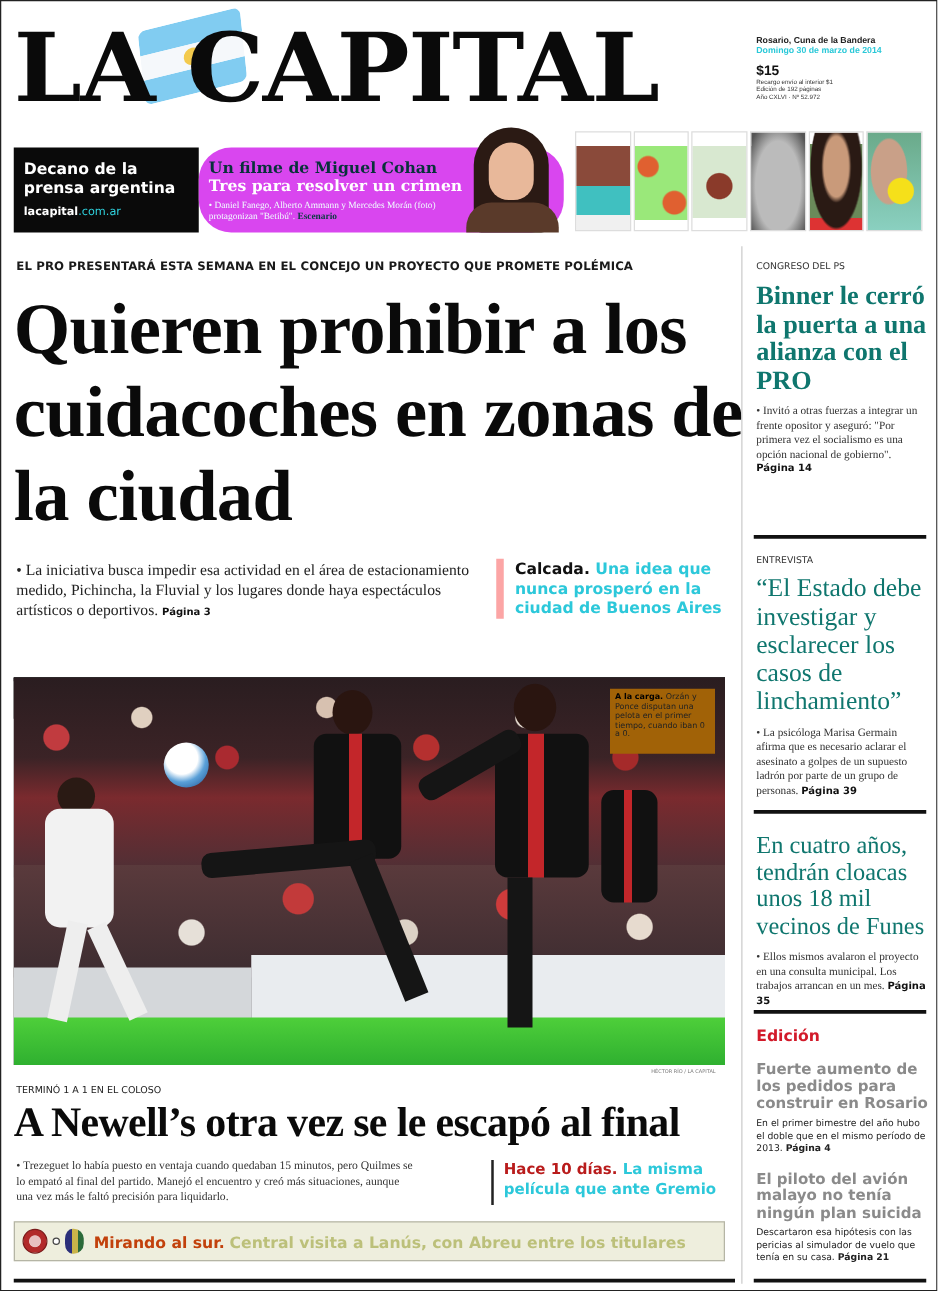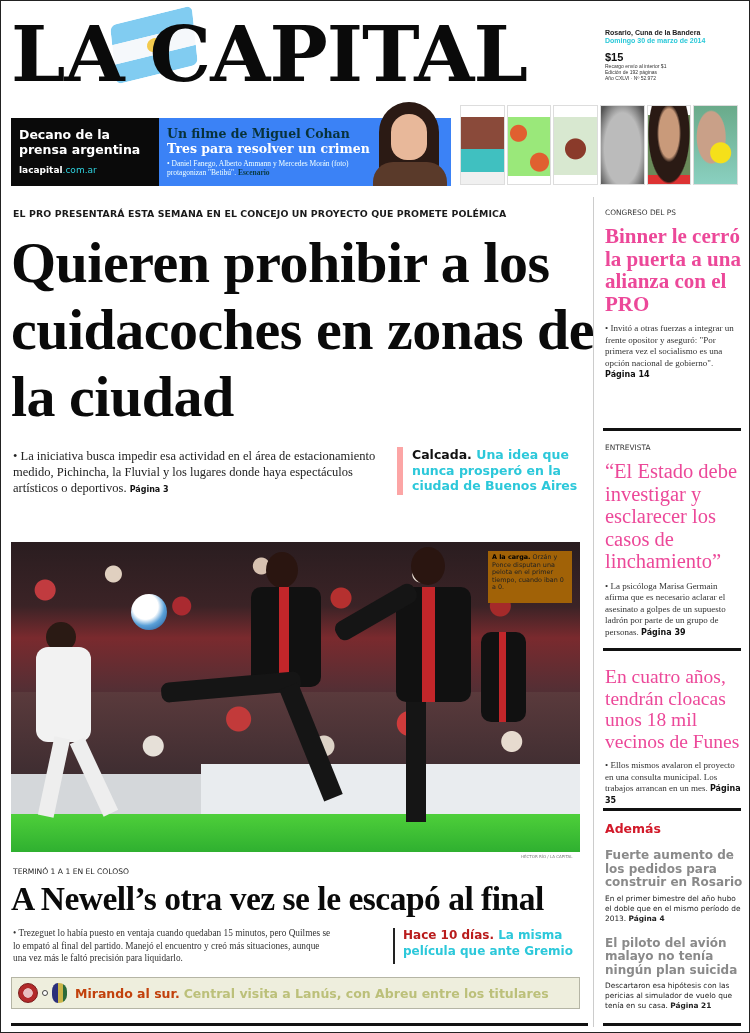--- a/index.html
+++ b/index.html
@@ -21,21 +21,21 @@
   .edition .date { font-size:7px; font-weight:bold; color:#29c8d8; margin-top:1px; }
   .edition .price { font-size:11px; font-weight:bold; margin-top:7px; }
   .edition .small { font-size:5px; color:#333; line-height:6px; }
 
   
   .promo { position:absolute; left:10px; top:117px; width:440px; height:68px; display:flex; }
   .promo-black { width:148px; height:68px; background:#0a0a0a; color:#fff; padding:9px 8px; font-family:"DejaVu Sans", sans-serif; }
   .promo-black .tag { font-size:12.5px; font-weight:bold; line-height:15px; }
   .promo-black .site { font-size:9px; font-weight:bold; margin-top:8px; }
   .promo-black .site span { color:#2fd3df; font-weight:normal; }
-  .promo-cyan { flex:1; background:#3b82f6; position:relative; padding:8px 8px; }
+  .promo-cyan { flex:1; background:#d946ef; position:relative; padding:8px 8px;border-radius:26px; }
   .promo-cyan .t1 { font-family:"DejaVu Serif", serif; font-weight:bold; font-size:12.5px; color:#08323a; line-height:15px; }
   .promo-cyan .t2 { font-family:"DejaVu Serif", serif; font-weight:bold; font-size:12.5px; color:#fff; line-height:15px; }
   .promo-cyan .t3 { font-size:7.5px; color:#f0ffff; line-height:9px; margin-top:3px; width:210px; }
   .promo-cyan .t3 b { color:#0a3a40; }
   .portrait { position:absolute; right:0; bottom:0; width:82px; height:84px; }
   .portrait .hair { position:absolute; left:10px; top:0; width:60px; height:84px; background:#2b1a14; border-radius:30px 30px 6px 6px; }
   .portrait .face { position:absolute; left:22px; top:12px; width:36px; height:46px; background:#e8b89a; border-radius:18px 18px 16px 16px; }
   .portrait .body { position:absolute; left:4px; top:60px; width:74px; height:24px; background:#5a3a2a; border-radius:20px 20px 0 0; }
 
   .thumbs { position:absolute; left:459px; top:104px; width:278px; height:80px; display:flex; gap:2px; }
@@ -93,21 +93,21 @@
   .crest.dot { width:6px; height:6px; border:1.5px solid #444; margin:0 4px; background:#fff; }
   .crest.cen { width:15px; border-radius:40% 8px 8px 40%; background:linear-gradient(90deg,#2b2f7a 0 40%, #c9b44a 40% 70%, #2b6a3a 70%); margin-right:8px; }
   .teaser .dark { color:#c2410c; }
   .teaser .olive { color:#bcc07a; margin-left:4px; }
   .bottom-rule { position:absolute; left:10px; top:1022px; width:577px; height:3px; background:#111; }
 
   
   .rcol-line { position:absolute; left:592px; top:196px; width:1px; height:830px; background:#ccc; }
   .rcol { position:absolute; left:604px; width:138px; }
   .rk { font-family:"DejaVu Sans", sans-serif; font-size:7.4px; color:#333; }
-  .rh { font-family:"Liberation Serif", serif; font-weight:bold; font-size:20.5px; line-height:22.5px; color:#ec4899; margin-top:8px; }
+  .rh { font-family:"Liberation Serif", serif; font-weight:bold; font-size:20.5px; line-height:22.5px; color:#0f766e; margin-top:8px; }
   .rh.reg { font-weight:normal; font-size:20.5px; }
   .rt { font-size:9px; line-height:11.6px; color:#333; margin-top:8px; }
   .rrule { position:absolute; left:602px; width:138px; height:3px; background:#111; }
   .ademas { font-family:"DejaVu Sans", sans-serif; font-weight:bold; font-size:12.5px; color:#d21a2a; }
   .ah { font-family:"DejaVu Sans", sans-serif; font-weight:bold; font-size:12px; line-height:13.5px; color:#8a8a8a; margin-top:13px; }
   .at { font-family:"DejaVu Sans", sans-serif; font-size:7.4px; line-height:10px; color:#222; margin-top:4px; }
 </style>
 </head>
 <body>
 
@@ -231,21 +231,21 @@
   </div>
   <div class="rrule" style="top:647px;"></div>
 
   <div class="rcol" style="top:665px;">
     <div class="rh reg" style="margin-top:0;font-size:19.5px;line-height:21.5px;">En cuatro años, tendrán cloacas unos 18 mil vecinos de Funes</div>
     <div class="rt"><span>• Ellos mismos avalaron el proyecto en una consulta municipal. Los trabajos arrancan en un mes.</span> <span class="pag">Página 35</span></div>
   </div>
   <div class="rrule" style="top:807px;"></div>
 
   <div class="rcol" style="top:820px;">
-    <div class="ademas">Además</div>
+    <div class="ademas">Edición</div>
     <div>
       <div class="ah">Fuerte aumento de los pedidos para construir en Rosario</div>
       <div class="at"><span>En el primer bimestre del año hubo el doble que en el mismo período de 2013.</span> <b>Página 4</b></div>
     </div>
     <div>
       <div class="ah">El piloto del avión malayo no tenía ningún plan suicida</div>
       <div class="at"><span>Descartaron esa hipótesis con las pericias al simulador de vuelo que tenía en su casa.</span> <b>Página 21</b></div>
     </div>
   </div>
   <div class="rrule" style="top:1022px;"></div>

